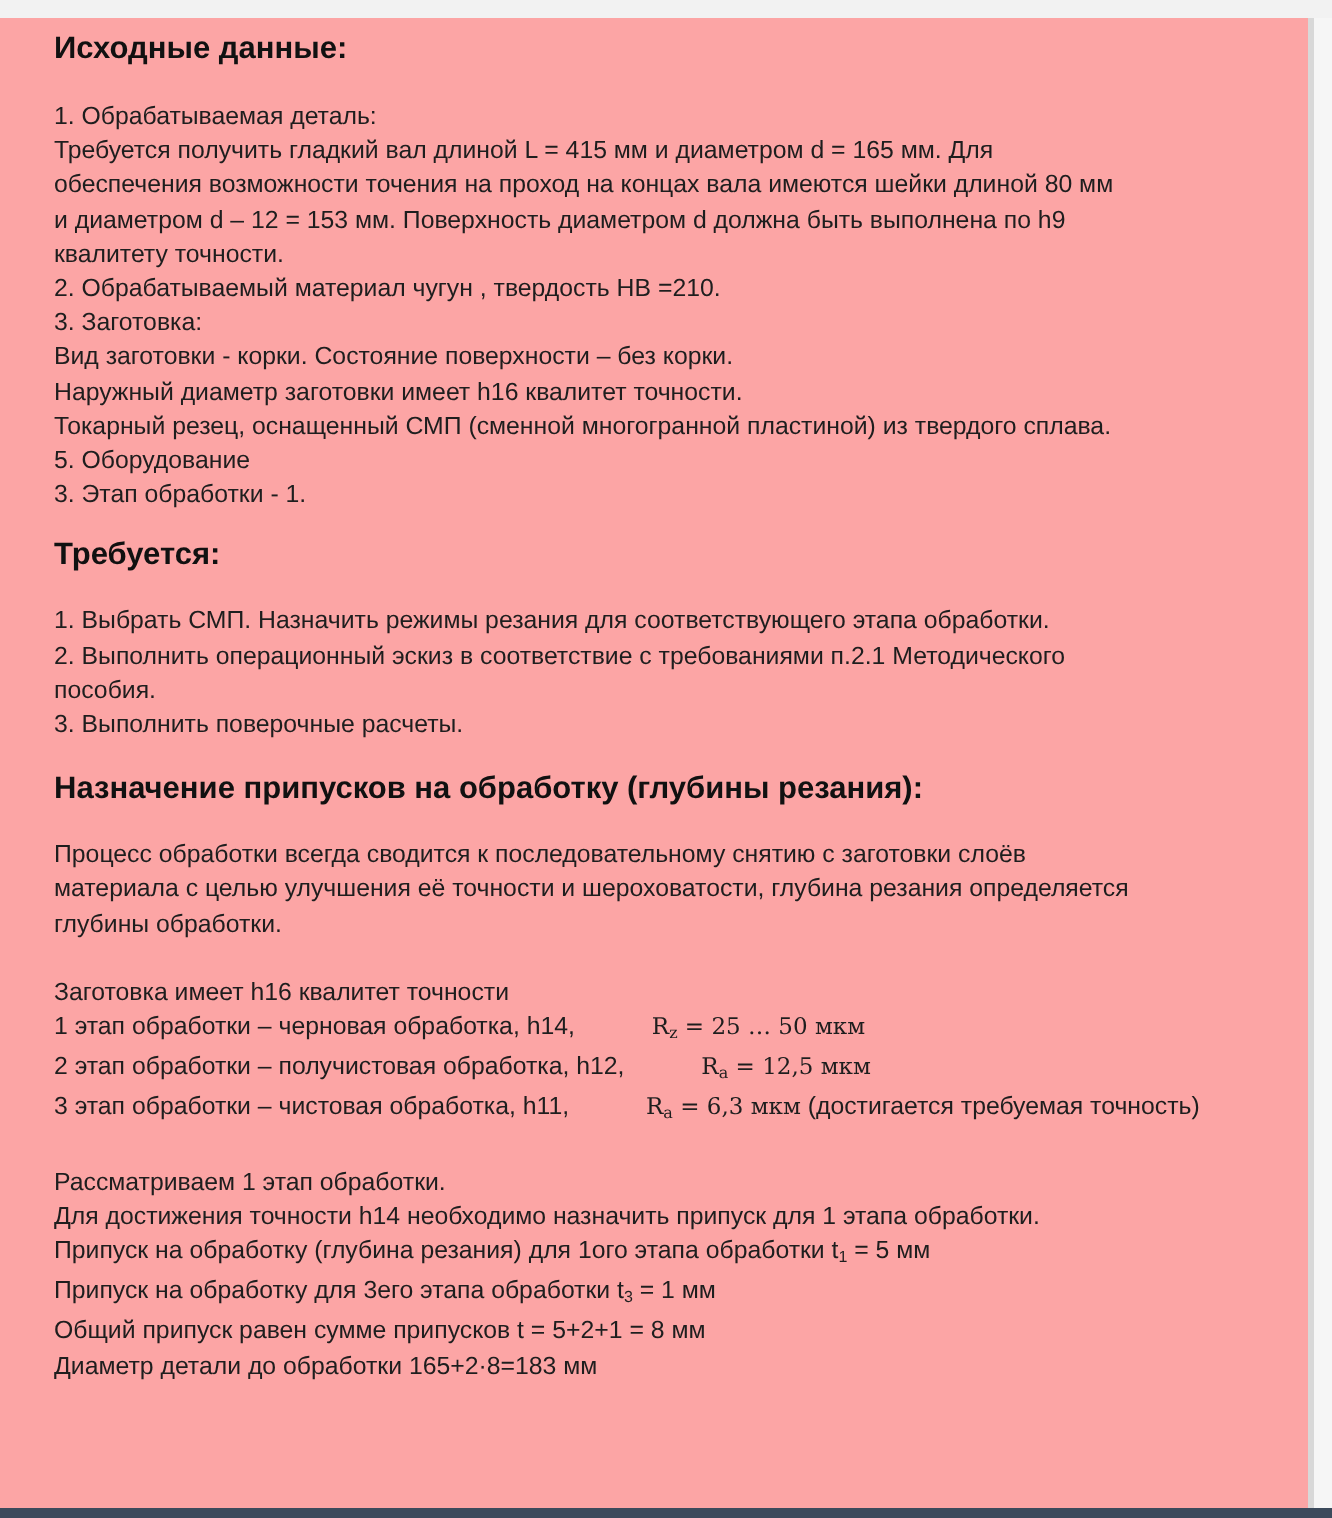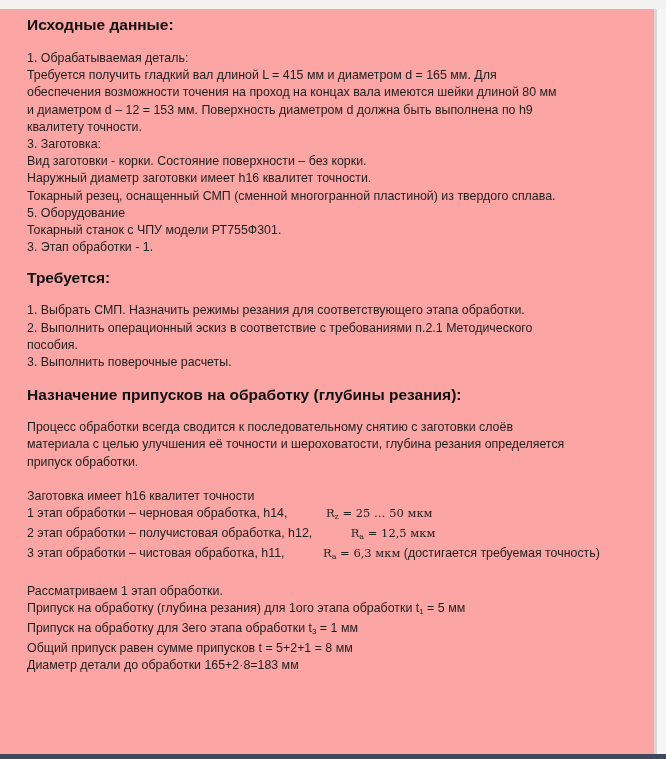--- a/index.html
+++ b/index.html
@@ -47,51 +47,52 @@
   <div class="content">
 
     <div style="height:6px"></div>
     <h2>Исходные данные:</h2>
     <div style="height:15px"></div>
     <p class="p">1. Обрабатываемая деталь:</p>
     <p class="p">Требуется получить гладкий вал длиной L = 415 мм и диаметром d = 165 мм. Для</p>
     <p class="p">обеспечения возможности точения на проход на концах вала имеются шейки длиной 80 мм</p>
     <p class="p">и диаметром d – 12 = 153 мм. Поверхность диаметром d должна быть выполнена по h9</p>
     <p class="p">квалитету точности.</p>
+    <p class="p">2. Обрабатываемый материал чугун , твердость НВ =210.</p>
     <p class="p">3. Заготовка:</p>
     <p class="p">Вид заготовки - корки. Состояние поверхности – без корки.</p>
     <p class="p">Наружный диаметр заготовки имеет  h16 квалитет точности.</p>
     <p class="p">Токарный резец, оснащенный СМП (сменной многогранной пластиной) из твердого сплава.</p>
     <p class="p">5. Оборудование</p>
-    <p class="p">Токарный станок с ЧПУ модели РТ755Ф301.</p>
     <p class="p">3. Этап обработки - 1.</p>
 
     <div style="height:12px"></div>
     <h2>Требуется:</h2>
     <div style="height:14px"></div>
     <p class="p">1. Выбрать СМП. Назначить режимы резания для соответствующего этапа обработки.</p>
     <p class="p">2. Выполнить операционный эскиз в соответствие с требованиями п.2.1 Методического</p>
     <p class="p">пособия.</p>
     <p class="p">3. Выполнить поверочные расчеты.</p>
 
     <div style="height:14px"></div>
     <h2>Назначение припусков на обработку (глубины резания):</h2>
     <div style="height:14px"></div>
     <p class="p">Процесс обработки всегда сводится к последовательному снятию с заготовки слоёв</p>
     <p class="p">материала с целью улучшения её точности и шероховатости, глубина резания определяется</p>
-    <p class="p">припуск обработки.</p>
+    <p class="p">глубины обработки.</p>
     <div class="gap"></div>
     <p class="p">Заготовка имеет h16 квалитет точности</p>
 
     <p class="p"><span>1 этап обработки – черновая обработка, h14, </span><span class="math"><span>R</span><span class="sub">z</span><span> = 25 … 50 мкм</span></span><span></span></p>
     <p class="p"><span>2 этап обработки – получистовая обработка, h12, </span><span class="math"><span>R</span><span class="sub">a</span><span> = 12,5 мкм</span></span><span></span></p>
     <p class="p"><span>3 этап обработки – чистовая обработка, h11, </span><span class="math"><span>R</span><span class="sub">a</span><span> = 6,3 мкм</span></span><span> (достигается требуемая точность)</span></p>
 
     <div class="gap"></div>
     <p class="p">Рассматриваем 1 этап обработки.</p>
+    <p class="p">Для достижения точности h14 необходимо назначить припуск для 1 этапа обработки.</p>
     <p class="p"><span>Припуск на обработку (глубина резания) для 1ого этапа обработки t</span><span class="sub">1</span><span> = 5 мм</span></p>
     <p class="p"><span>Припуск на обработку для 3его этапа обработки t</span><span class="sub">3</span><span> = 1 мм</span></p>
     <p class="p">Общий припуск равен сумме припусков t = 5+2+1 = 8 мм</p>
     <p class="p">Диаметр детали до обработки 165+2·8=183 мм</p>
 
   </div>
 </div>
 <div class="right-border"></div>
 <div class="right-gutter"></div>
 <div class="bottom-bar"></div>

